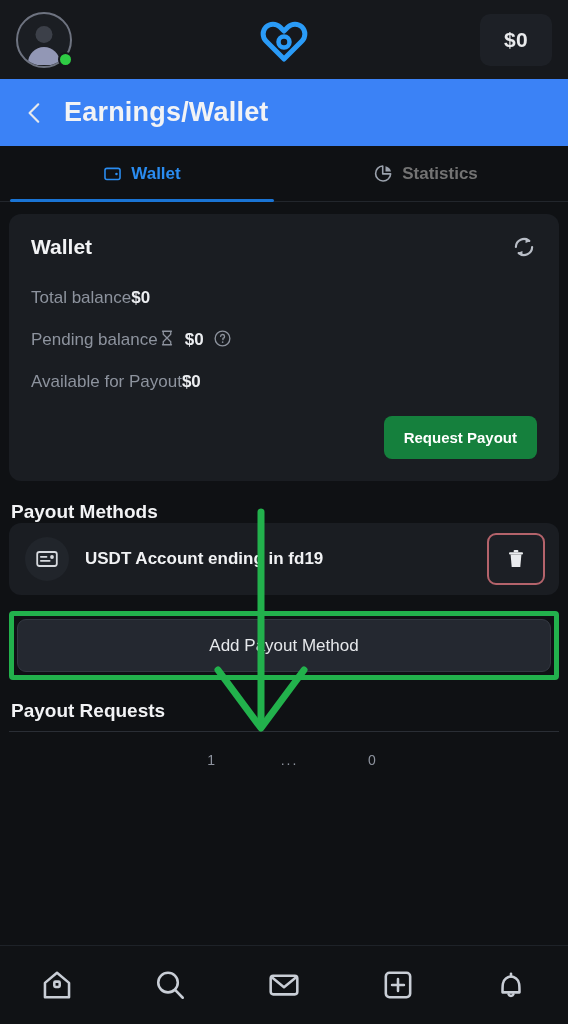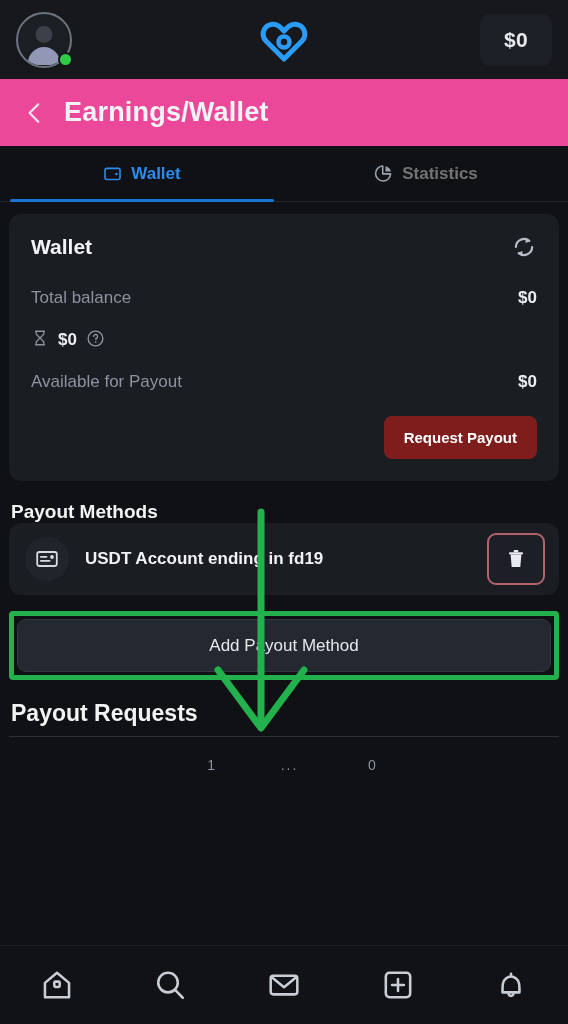--- a/index.html
+++ b/index.html
@@ -69,21 +69,21 @@
     display:flex; align-items:center; justify-content:center;
     color:#e9eaec; font-size:21px; font-weight:600;
     letter-spacing:.3px;
   }
 
   
   .page-header {
     height:67px; flex:0 0 67px;
     display:flex; align-items:center;
     padding:0 18px;
-    background:#ec4899;
+    background:#3b82f6;
   }
   .back-btn {
     width:34px; height:34px;
     display:flex; align-items:center; justify-content:center;
     flex:0 0 34px;
   }
   .page-title {
     font-size:27px; font-weight:700; color:#f2f3f5;
     margin-left:12px; letter-spacing:.2px;
   }
@@ -127,36 +127,35 @@
   .wallet-card-head {
     display:flex; align-items:center; justify-content:space-between;
     margin-bottom:18px;
   }
   .wallet-card-title {
     font-size:21px; font-weight:700; color:#f2f3f5;
   }
   .refresh-btn { width:26px; height:26px; display:flex; }
 
   .bal-row {
-    display:flex; align-items:center; justify-content:space-between;
+    display:flex; align-items:center; justify-content:flex-start;
     padding:10px 0;
-    gap:32px;
   }
   .bal-label { font-size:17px; color:#8d939e; }
   .bal-value { font-size:17px; font-weight:700; color:#eceef1; }
   .bal-value-group {
     display:flex; align-items:center; gap:9px;
   }
 
   .payout-btn-row {
     display:flex; justify-content:flex-end;
     margin-top:14px;
   }
   .request-payout-btn {
-    background:#7f1d1d;
+    background:#15803d;
     color:#ffffff;
     border:none;
     border-radius:8px;
     padding:13px 20px;
     font-size:15px; font-weight:700;
     font-family:"Liberation Sans", sans-serif;
   }
 
   .section-title {
     font-size:19px; font-weight:700; color:#f2f3f5;
@@ -207,21 +206,21 @@
   }
   .highlight-box {
     position:absolute;
     left:0; top:0; right:0; bottom:0;
     border:5px solid #22b14c;
     border-radius:4px;
     pointer-events:none;
   }
 
   .requests-title {
-    font-size:23px; font-weight:700; color:#f2f3f5;
+    font-size:19px; font-weight:700; color:#f2f3f5;
     margin:20px 0 0 2px;
   }
   .requests-divider {
     height:1px; background:#2a2e35;
     margin:9px 0 0 0;
   }
   .requests-row {
     display:flex; align-items:center;
     padding:20px 0 0 0;
     font-size:14px; color:#8d939e;
@@ -324,20 +323,21 @@
       </div>
 
       <div class="bal-row">
         <span class="bal-label">Total balance</span>
         <span class="bal-value-group">
           <span class="bal-value">$0</span>
         </span>
       </div>
 
       <div class="bal-row">
+        <span class="bal-label">Pending balance</span>
         <span class="bal-value-group">
           <span>
             <svg viewBox="0 0 24 24" width="18" height="20" aria-hidden="true">
               <path d="M6 3 H18 M6 21 H18 M7 3 L7 7 L12 12 L7 17 L7 21
                        M17 3 L17 7 L12 12 L17 17 L17 21" fill="none" stroke="#8d939e" stroke-width="1.7" stroke-linecap="round" stroke-linejoin="round"></path>
             </svg>
           </span>
           <span class="bal-value">$0</span>
           <span>
             <svg viewBox="0 0 24 24" width="19" height="19" aria-hidden="true">

